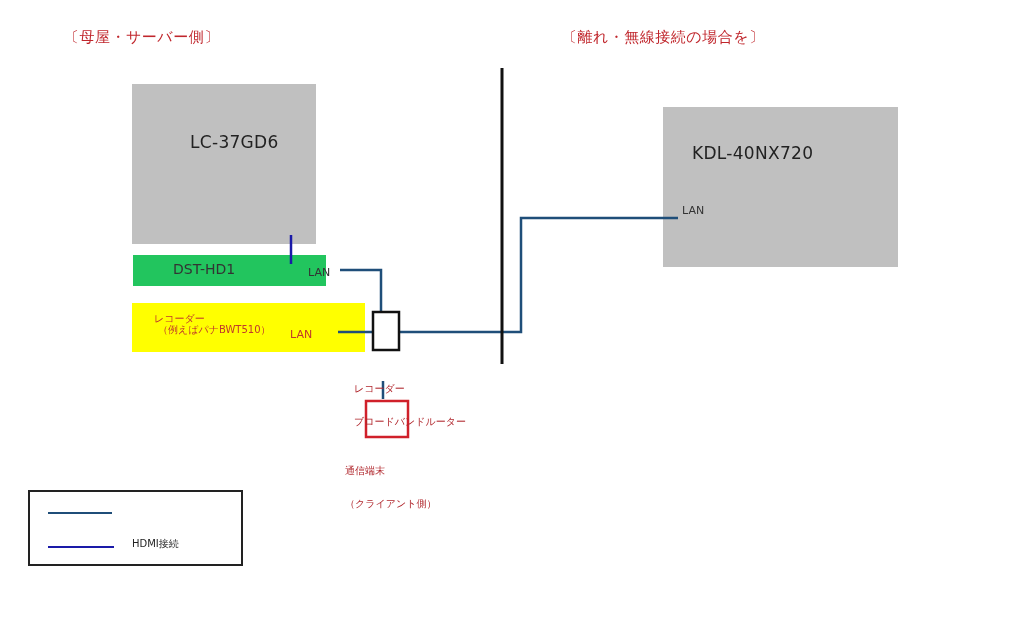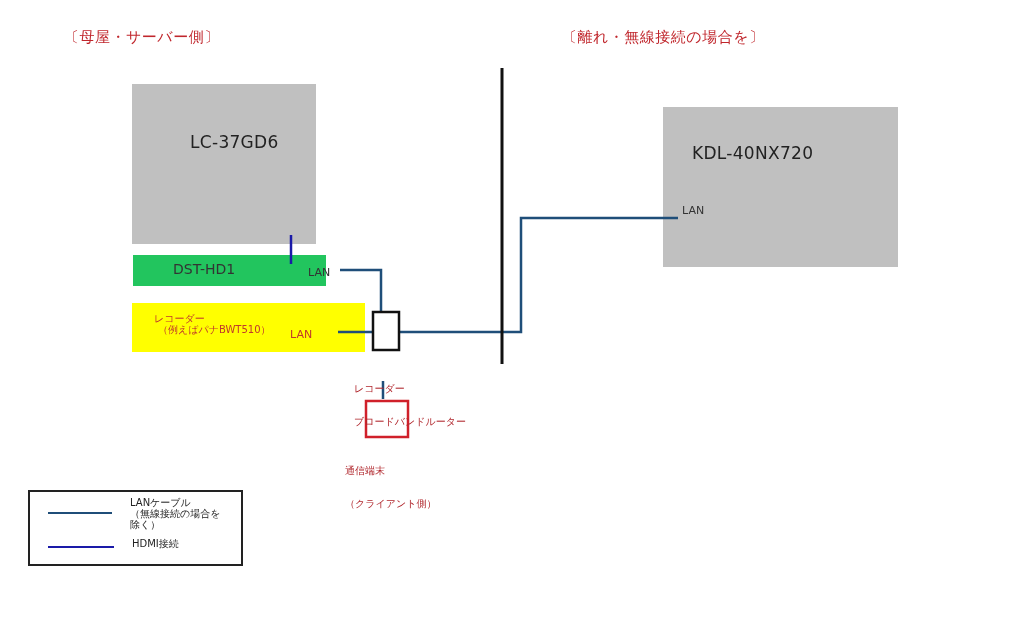--- a/index.html
+++ b/index.html
@@ -69,18 +69,15 @@
   <div>ブロードバンドルーター</div>
 </div>
 
 <div class="abs small-red" style="left:345px; top:443px;">
   <div>通信端末</div>
   <div>（クライアント側）</div>
 </div>
 
 <div class="abs legend-box" style="left:28px; top:490px; width:211px; height:72px;">
   <div class="abs" style="left:18px; top:20px; width:64px; height:2px; background:#1f4e79;"></div>
-  <div class="abs legend-text" style="left:100px; top:5px;">LANケーブル
-（無線接続の場合を
-除く）</div>
   <div class="abs" style="left:18px; top:54px; width:66px; height:2px; background:#1a1aa8;"></div>
   <div class="abs legend-text" style="left:102px; top:46px;">HDMI接続</div>
 </div>
 
 </body></html>

